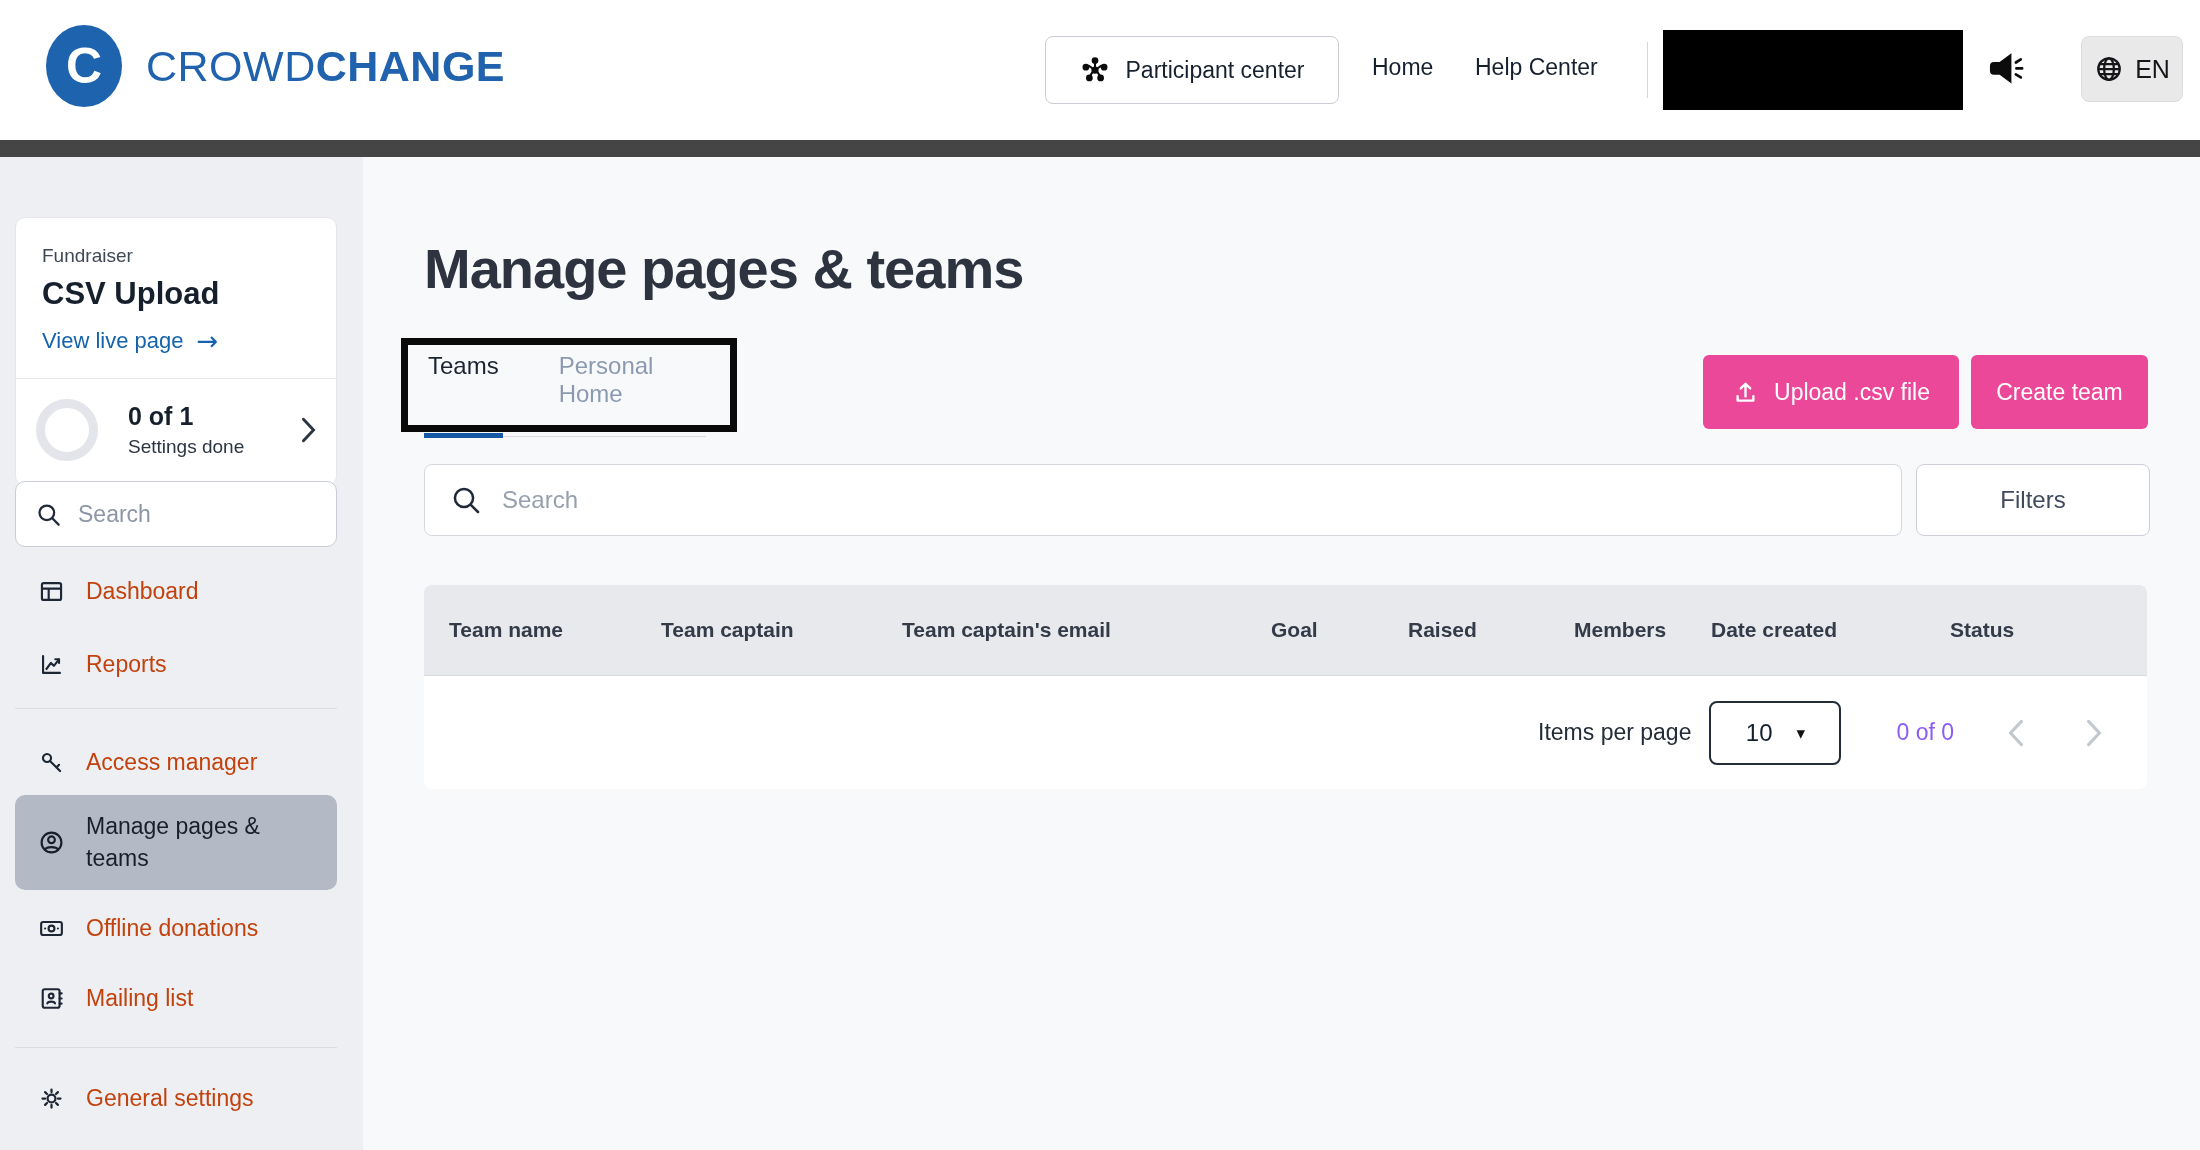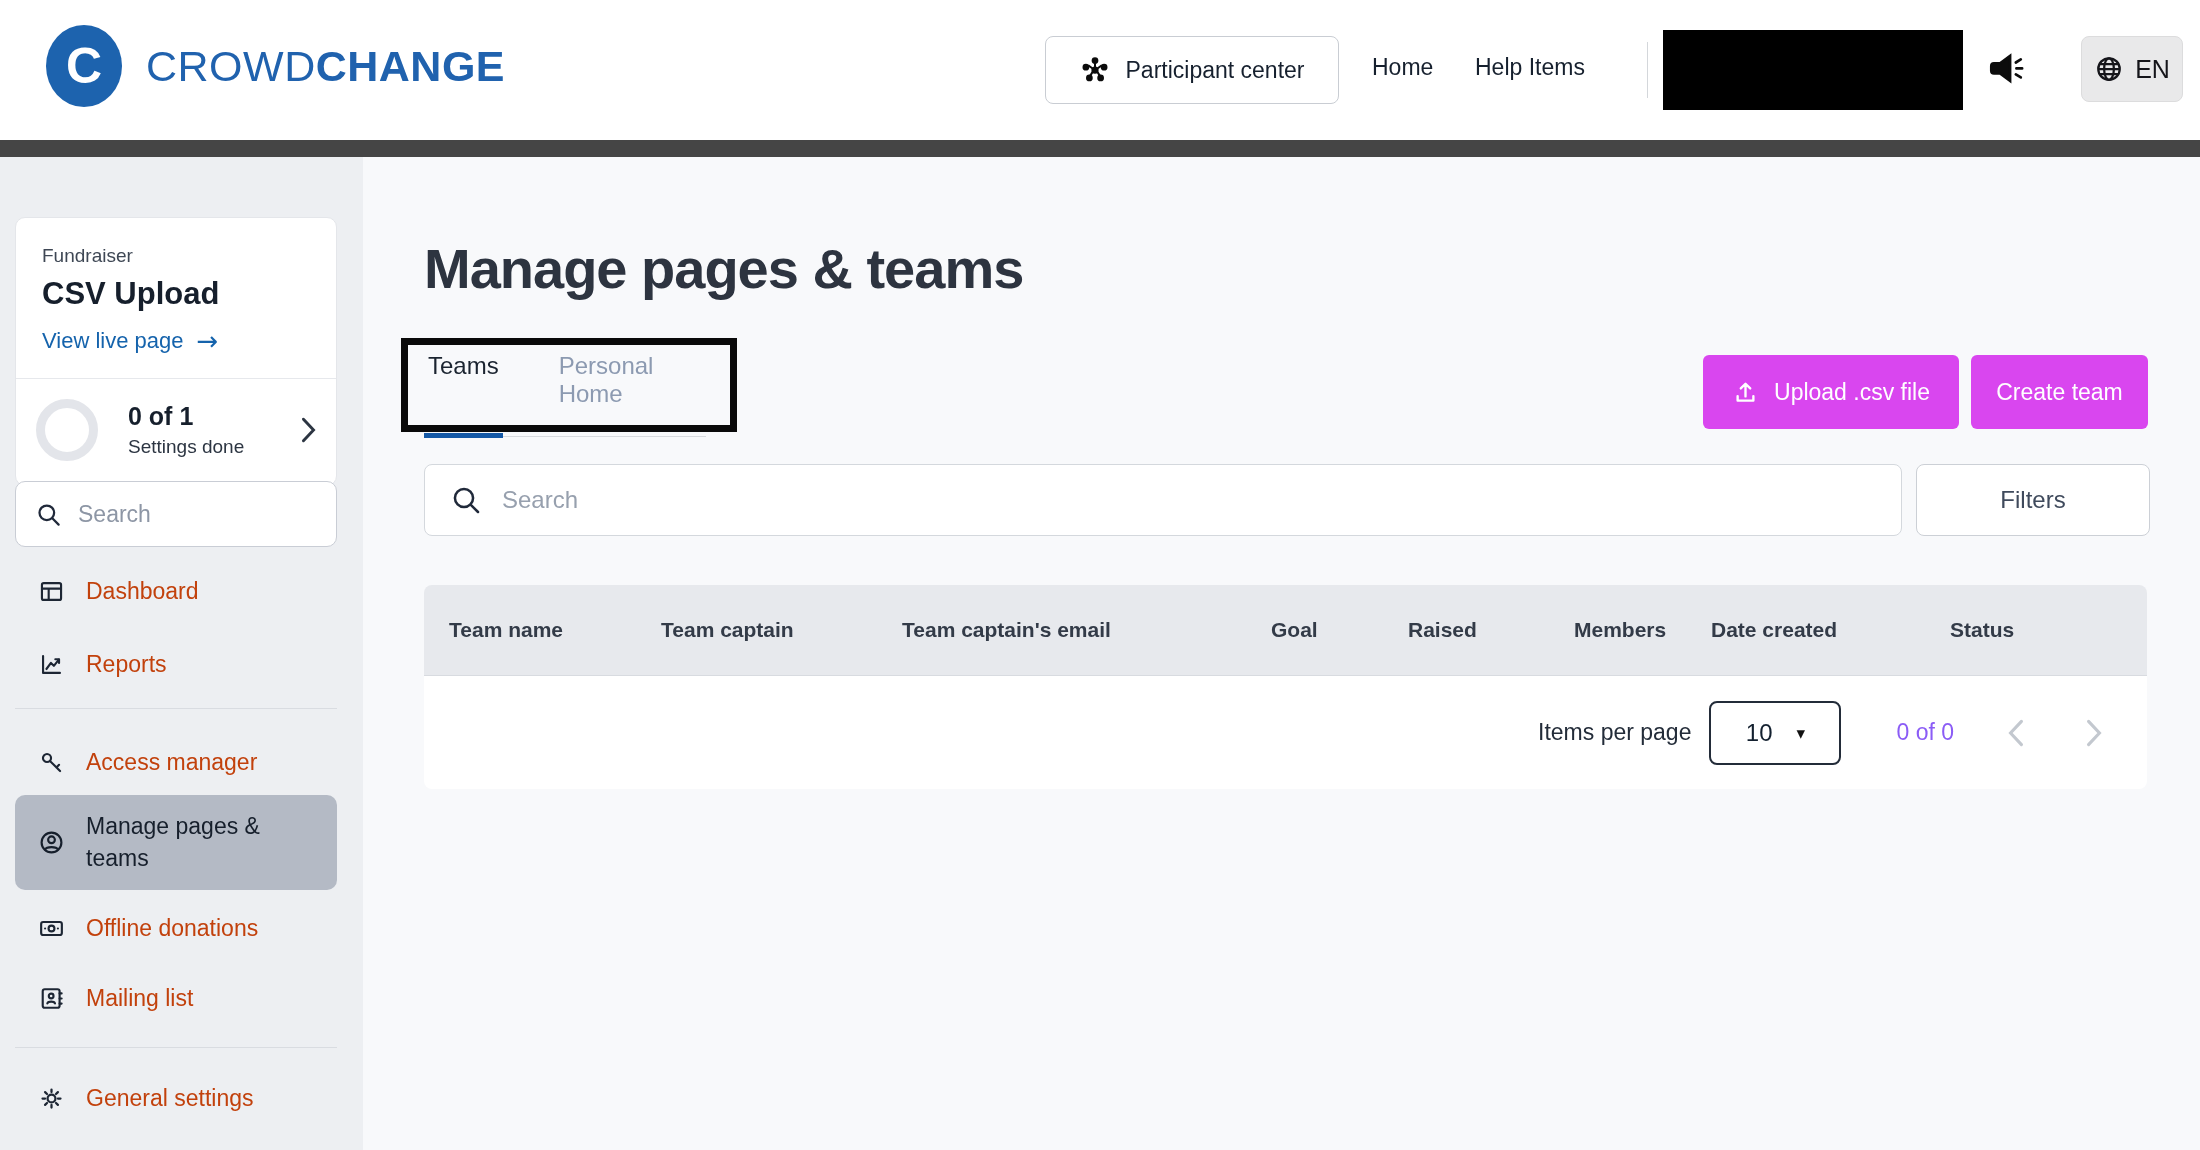--- a/index.html
+++ b/index.html
@@ -72,21 +72,21 @@
               color:#2d3440;letter-spacing:-1px;}
   .tabs-box{position:absolute;left:401px;top:338px;width:336px;height:94px;border:7px solid #0a0a0a;
             box-sizing:border-box;z-index:5;pointer-events:none;}
   .tabs{position:absolute;left:424px;top:352px;width:282px;}
   .tab-row{display:flex;gap:52px;border-bottom:1px solid #d7dade;}
   .tab{position:relative;font-size:24px;padding:0 4px 28px;cursor:pointer;}
   .tab-active{color:#1b2430;}
   .tab-active::after{content:"";position:absolute;left:0;right:0;bottom:-2px;height:5px;background:#1458a5;}
   .tab-inactive{color:#8c9ab1;}
 
-  .btn-blue{position:absolute;top:355px;height:74px;background:#d946ef;border:none;border-radius:6px;
+  .btn-blue{position:absolute;top:355px;height:74px;background:#ec4899;border:none;border-radius:6px;
             color:#fff;font-size:23px;display:flex;align-items:center;justify-content:center;gap:15px;
             cursor:pointer;font-family:inherit;}
   .upload-btn{left:1703px;width:256px;}
   .create-btn{left:1971px;width:177px;}
 
   .main-search{position:absolute;left:424px;top:464px;width:1478px;height:72px;background:#fff;
                border:1px solid #d4d8dd;border-radius:8px;display:flex;align-items:center;gap:20px;
                padding:0 25px;box-sizing:border-box;cursor:text;}
   .main-search .ph{font-size:24px;color:#97a0ae;}
   .filters-btn{position:absolute;left:1916px;top:464px;width:234px;height:72px;background:#fff;
@@ -131,21 +131,21 @@
           <circle cx="16.5" cy="18.3" r="1.9" fill="#0c0c0c"></circle>
             <circle cx="7.5" cy="18.3" r="1.9" fill="#0c0c0c"></circle>
           <circle cx="4.7" cy="9.7" r="1.9" fill="#0c0c0c"></circle>
           <path d="M12 9.9V6.3M13.9 10.8l3.5-2.5M13.9 13.5l2 3.2M10.1 13.5l-2 3.2M10.1 10.8 6.6 8.3"></path>
         </svg>
       </span>
       <span>Participant center</span>
     </div>
 
     <span class="nav-link nav-home">Home</span>
-    <span class="nav-link nav-help">Help Items</span>
+    <span class="nav-link nav-help">Help Center</span>
     <div class="nav-divider"></div>
 
     <div class="redacted"></div>
 
     <div class="megaphone-btn">
       <span>
         <svg width="46" height="46" viewBox="0 0 24 24" fill="#0c0c0c" stroke="#0c0c0c" stroke-width="1.4" stroke-linecap="round">
           <path d="M13.6 5.2v13l-5.2-3.9H5.2c-.8 0-1.4-.6-1.4-1.4v-2.4c0-.8.6-1.4 1.4-1.4h3.2l5.2-3.9z"></path>
           <path d="M16.6 8.6l2.6-1.6M16.9 11.7h3M16.6 14.8l2.6 1.6" fill="none"></path>
         </svg>

